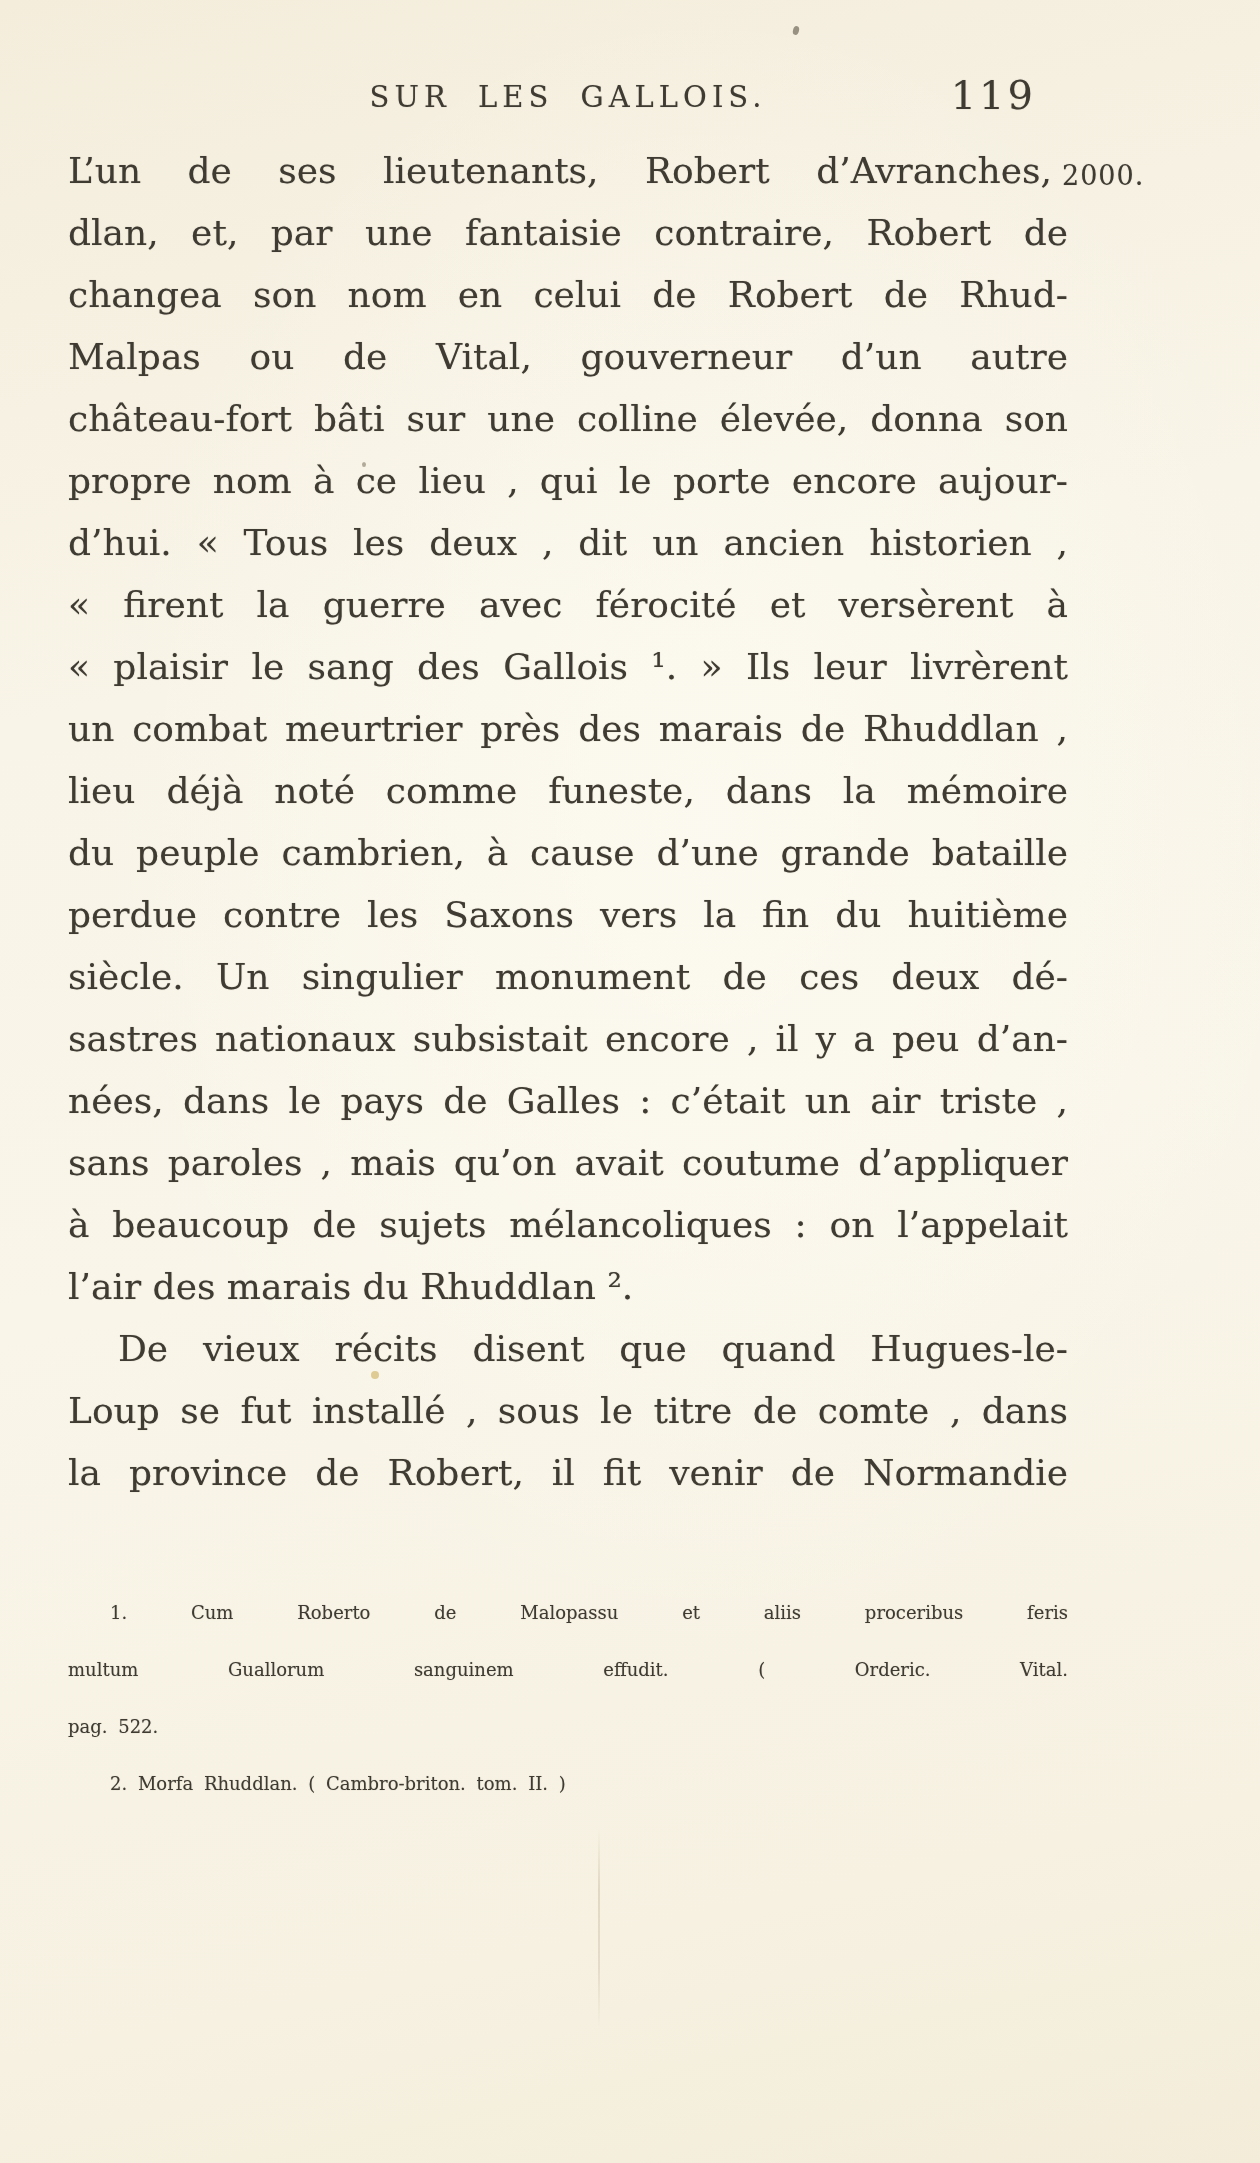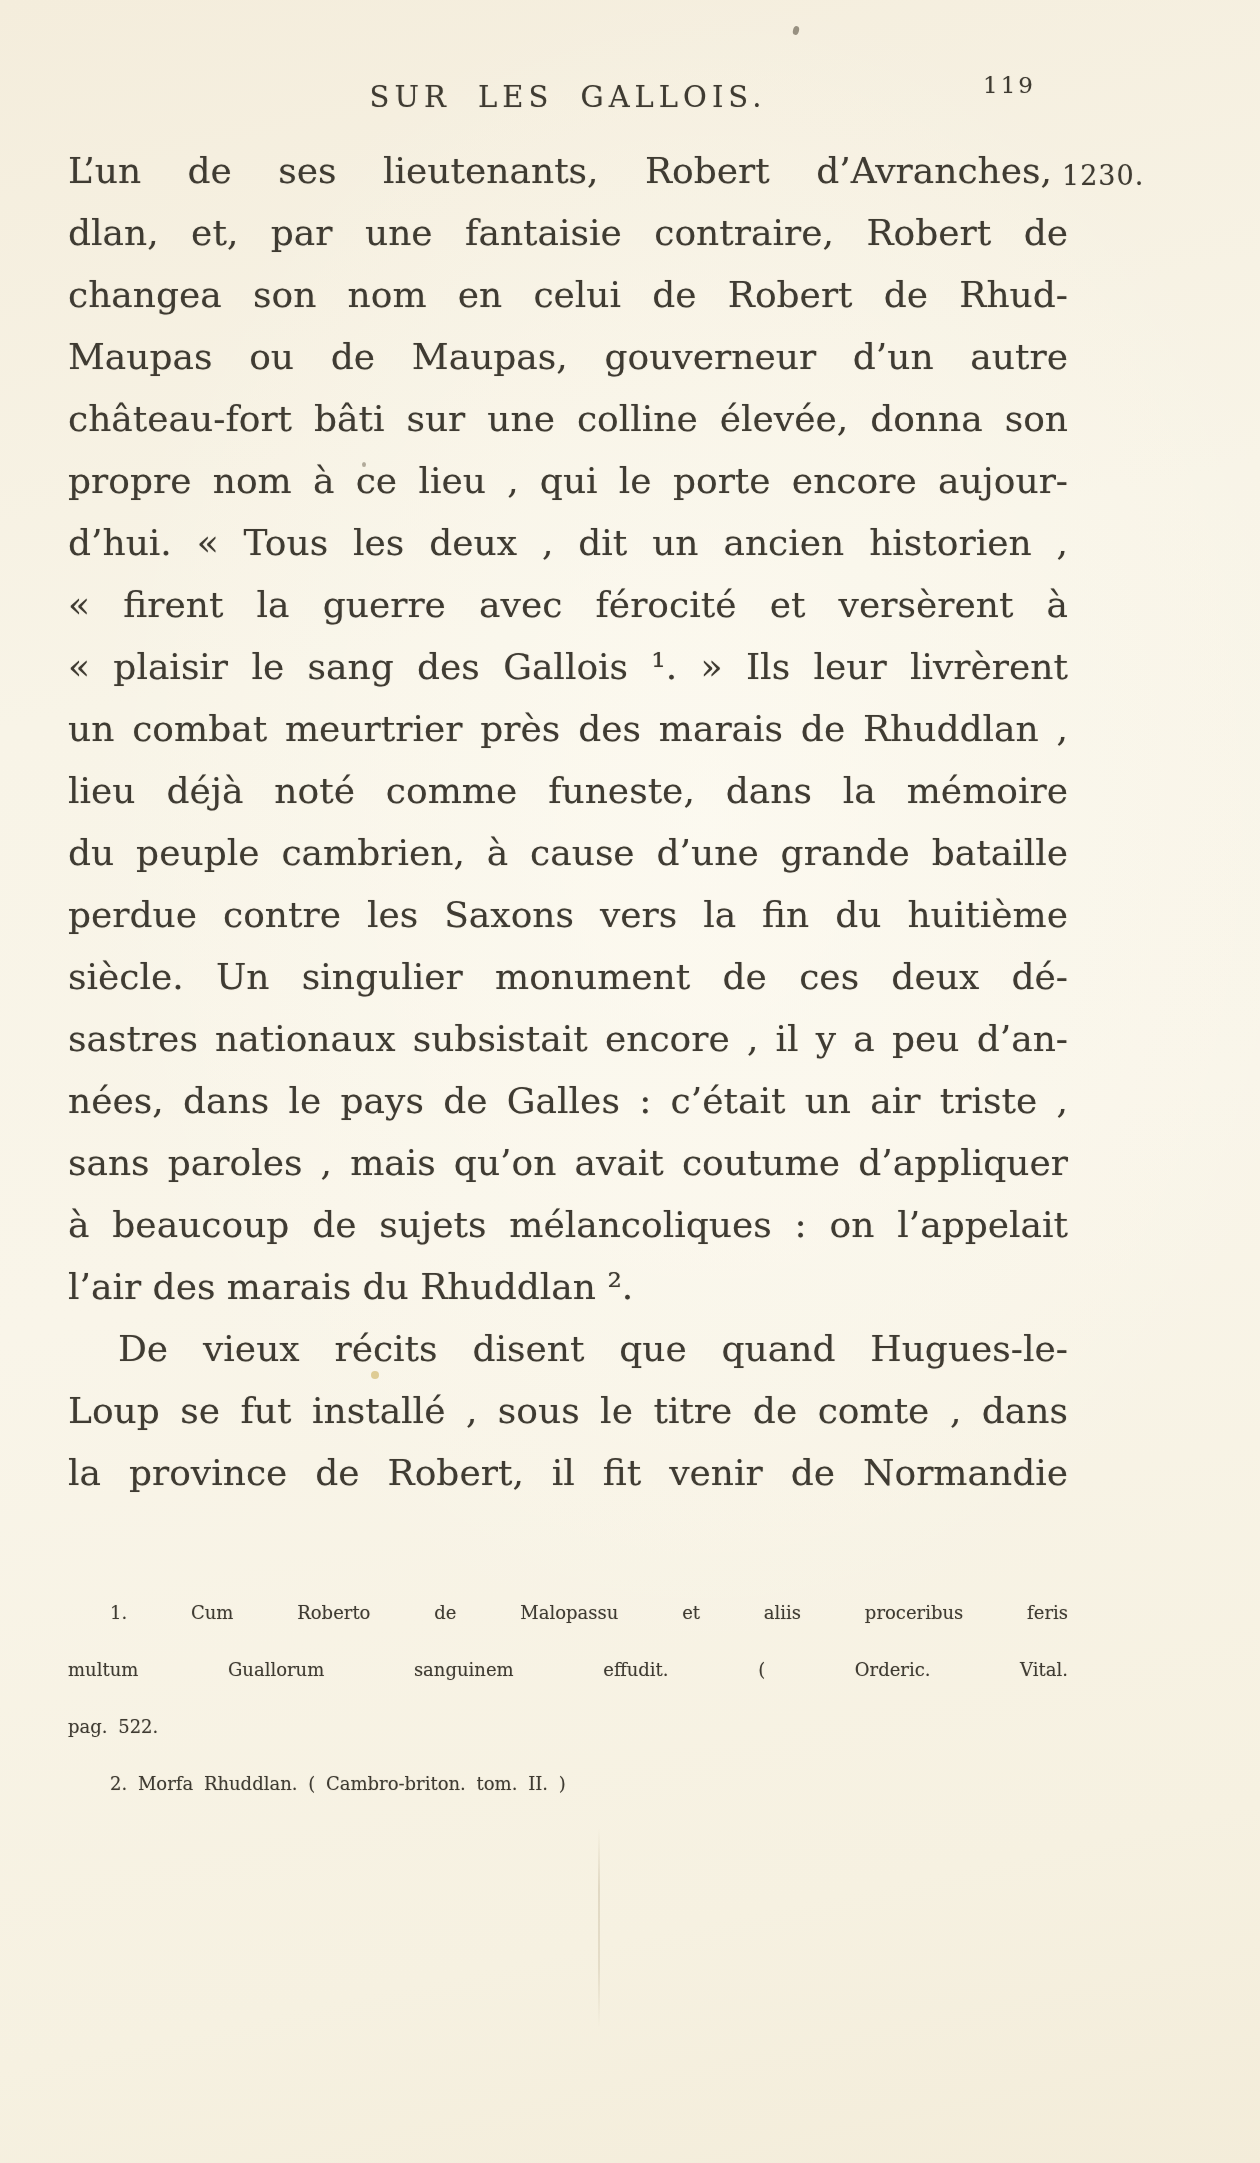--- a/index.html
+++ b/index.html
@@ -17,21 +17,21 @@
   }
   
   .running-head{position:absolute;left:68px;top:72px;width:1000px;height:60px;}
   .running-title{
     position:absolute;left:50%;top:8px;transform:translateX(-50%);
     font-size:29px;letter-spacing:5px;word-spacing:13px;white-space:nowrap;
     text-shadow:0 0 1px rgba(63,59,50,.35);
   }
   .page-number{
     position:absolute;right:32px;top:0px;
-    font-size:23px;letter-spacing:3px;
+    font-size:40px;letter-spacing:3px;
     text-shadow:0 0 1px rgba(63,59,50,.35);
   }
   
   .text-block{position:absolute;left:68px;top:140px;width:1000px;}
   .line{
     font-size:36px;line-height:62px;height:62px;
     text-align:justify;text-align-last:justify;
     white-space:normal;overflow:visible;
     text-shadow:0 0 1px rgba(63,59,50,.38);
   }
@@ -67,26 +67,26 @@
 <body>
 
 <div class="page">
 
   <header class="running-head">
     <span class="running-title">SUR LES GALLOIS.</span>
     <span class="page-number">119</span>
   </header>
 
   <main class="text-block">
-    <span class="margin-year">1230.</span>
+    <span class="margin-year">2000.</span>
 
     <div class="line first">L’un de ses lieutenants, Robert d’Avranches,</div>
     <div class="line">dlan, et, par une fantaisie contraire, Robert de</div>
     <div class="line">changea son nom en celui de Robert de Rhud-</div>
-    <div class="line">Maupas ou de Maupas, gouverneur d’un autre</div>
+    <div class="line">Malpas ou de Vital, gouverneur d’un autre</div>
     <div class="line">château-fort bâti sur une colline élevée, donna son</div>
     <div class="line">propre nom à ce lieu , qui le porte encore aujour-</div>
     <div class="line">d’hui. « Tous les deux , dit un ancien historien ,</div>
     <div class="line">« firent la guerre avec férocité et versèrent à</div>
     <div class="line">« plaisir le sang des Gallois ¹. » Ils leur livrèrent</div>
     <div class="line">un combat meurtrier près des marais de Rhuddlan ,</div>
     <div class="line">lieu déjà noté comme funeste, dans la mémoire</div>
     <div class="line">du peuple cambrien, à cause d’une grande bataille</div>
     <div class="line">perdue contre les Saxons vers la fin du huitième</div>
     <div class="line">siècle. Un singulier monument de ces deux dé-</div>

